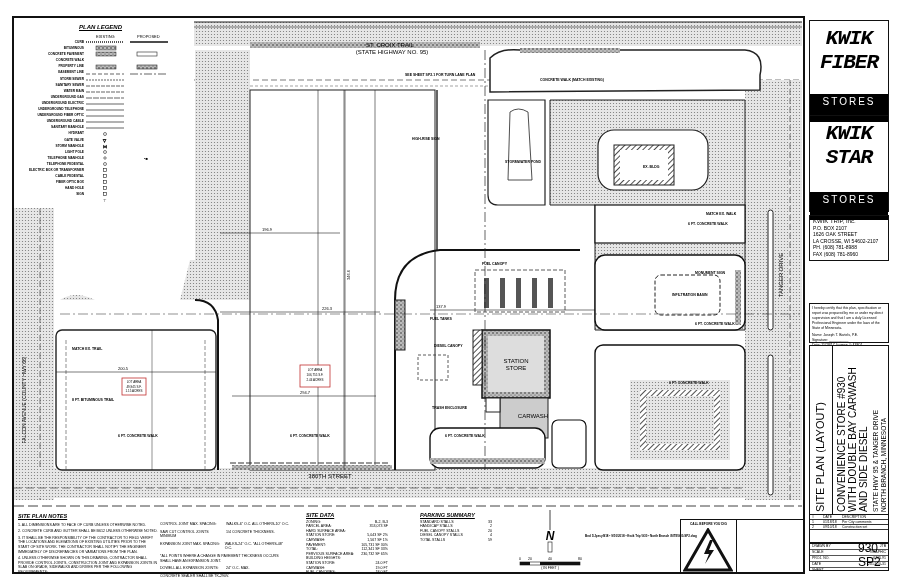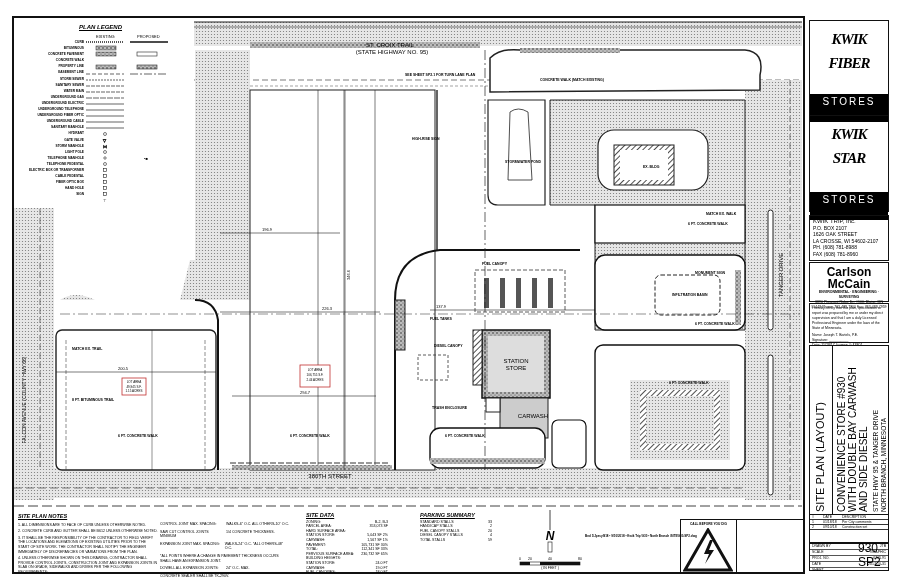--- a/index.html
+++ b/index.html
@@ -1,21 +1,21 @@
 <!DOCTYPE html>
 <html><head>
 <meta charset="utf-8">
 <style>
   html,body{margin:0;padding:0;background:#fff;}
   body{width:904px;height:588px;position:relative;overflow:hidden;font-family:"Liberation Sans",sans-serif;color:#000;}
   .sheet{position:absolute;left:12px;top:16px;width:880px;height:558px;border:2px solid #111;box-sizing:border-box;}
   svg text{font-family:"Liberation Sans",sans-serif;}
   .tb{position:absolute;left:803px;top:16px;width:89px;height:558px;border-left:2px solid #111;box-sizing:border-box;background:#fff;}
   .logo{position:absolute;left:4px;width:80px;border:1px solid #111;box-sizing:border-box;text-align:center;}
-  .logo .big{font-family:Liberation Serif, serif;font-weight:bold;font-style:italic;font-size:15px;letter-spacing:-1px;line-height:24px;}
+  .logo .big{font-family:Liberation Mono, monospace;font-weight:bold;font-style:italic;font-size:21px;letter-spacing:-1px;line-height:24px;}
   .logo .stores{background:#000;color:#fff;font-size:10px;letter-spacing:2px;height:28px;line-height:16px;}
   .addr{position:absolute;left:4px;top:199px;width:80px;height:46px;border:1px solid #111;box-sizing:border-box;font-size:5px;line-height:6.5px;padding:2px 3px;}
   .cm{position:absolute;left:4px;top:246px;width:80px;height:40px;border:1px solid #111;box-sizing:border-box;text-align:center;}
   .cm .n{font-weight:bold;font-size:12px;line-height:12px;margin-top:3px;}
   .cm .s{font-size:3.5px;line-height:5px;}
   .cert{position:absolute;left:4px;top:287px;width:80px;height:40px;border:1px solid #111;box-sizing:border-box;font-size:3.5px;line-height:5px;padding:2px;}
   .rot{position:absolute;left:4px;top:329px;width:80px;height:170px;border:1px solid #111;box-sizing:border-box;}
   .rot .c1{position:absolute;left:0;top:0;width:22px;height:100%;border-right:1px solid #111;}
   .rot .t{position:absolute;white-space:nowrap;transform:rotate(-90deg);transform-origin:left top;}
   .rev{position:absolute;left:4px;top:499px;width:80px;height:28px;border:1px solid #111;border-top:none;box-sizing:border-box;font-size:3.5px;}
@@ -403,26 +403,20 @@
     <div class="stores" style="margin-top:22px;">STORES</div>
   </div>
   <div class="addr">
     <div style="font-size:6px;">KWIK TRIP, Inc.</div>
     <div>P.O. BOX 2107</div>
     <div>1626 OAK STREET</div>
     <div>LA CROSSE, WI 54602-2107</div>
     <div>PH. (608) 781-8988</div>
     <div>FAX (608) 781-8960</div>
   </div>
-  <div class="cm">
-    <div class="n">Carlson</div>
-    <div class="n" style="margin-top:0;">McCain</div>
-    <div class="s" style="font-weight:bold;">ENVIRONMENTAL · ENGINEERING · SURVEYING</div>
-    <div class="s">3890 Pheasant Ridge Dr., #100, Blaine, MN 55449  Phone: 763-489-7900  Fax: 763-489-7959</div>
-  </div>
   <div class="cert">
     <div>I hereby certify that this plan, specification or report was prepared by me or under my direct supervision and that I am a duly Licensed Professional Engineer under the laws of the State of Minnesota.</div>
     <div style="margin-top:2px;">Name: Joseph T. Bartels, P.E.</div>
     <div>Signature: __________</div>
     <div>Date: 11/28/17  License #: 43801</div>
   </div>
   <div class="rot">
     <div class="c1">
       <div class="t" style="left:4px;top:166px;font-size:11px;">SITE PLAN (LAYOUT)</div>
     </div>

